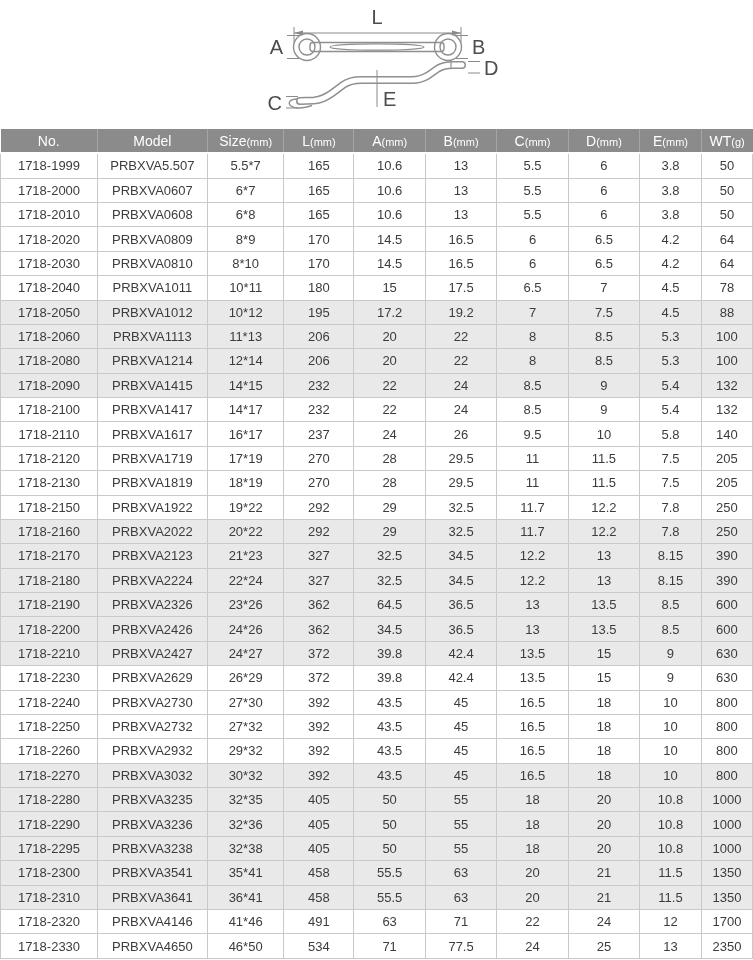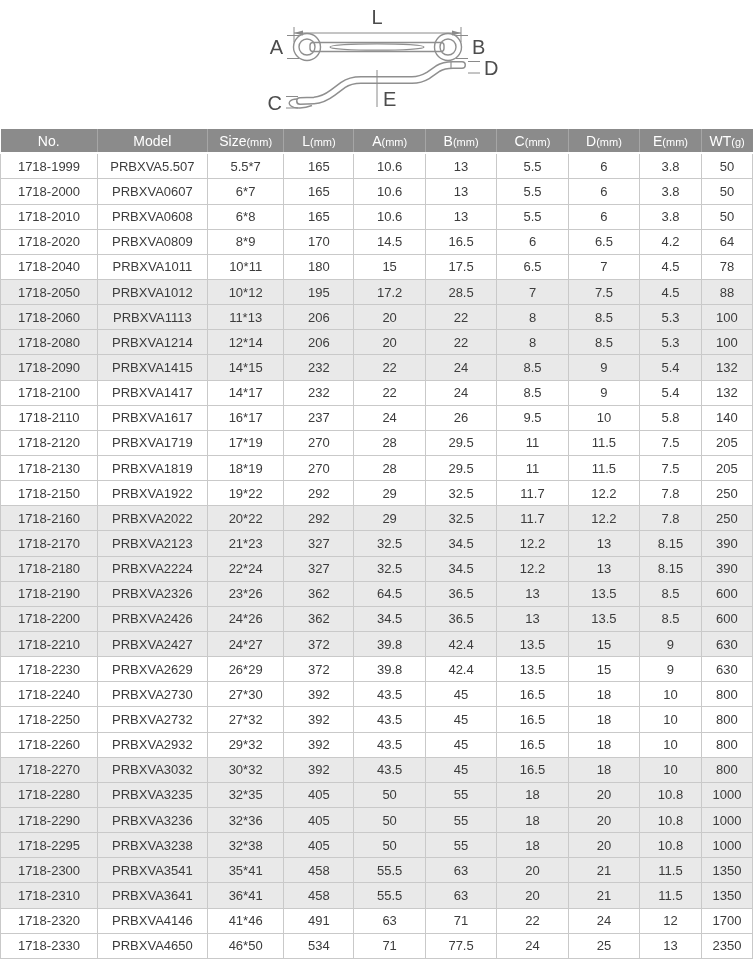--- a/index.html
+++ b/index.html
@@ -176,38 +176,50 @@
         <td>8*9</td>
         <td>170</td>
         <td>14.5</td>
         <td>16.5</td>
         <td>6</td>
         <td>6.5</td>
         <td>4.2</td>
         <td>64</td>
       </tr>
       <tr>
+        <td>1718-2030</td>
+        <td>PRBXVA0810</td>
+        <td>8*10</td>
+        <td>170</td>
+        <td>14.5</td>
+        <td>16.5</td>
+        <td>6</td>
+        <td>6.5</td>
+        <td>4.2</td>
+        <td>64</td>
+      </tr>
+      <tr>
         <td>1718-2040</td>
         <td>PRBXVA1011</td>
         <td>10*11</td>
         <td>180</td>
         <td>15</td>
         <td>17.5</td>
         <td>6.5</td>
         <td>7</td>
         <td>4.5</td>
         <td>78</td>
       </tr>
       <tr class="band">
         <td>1718-2050</td>
         <td>PRBXVA1012</td>
         <td>10*12</td>
         <td>195</td>
         <td>17.2</td>
-        <td>28.5</td>
+        <td>19.2</td>
         <td>7</td>
         <td>7.5</td>
         <td>4.5</td>
         <td>88</td>
       </tr>
       <tr class="band">
         <td>1718-2060</td>
         <td>PRBXVA1113</td>
         <td>11*13</td>
         <td>206</td>

